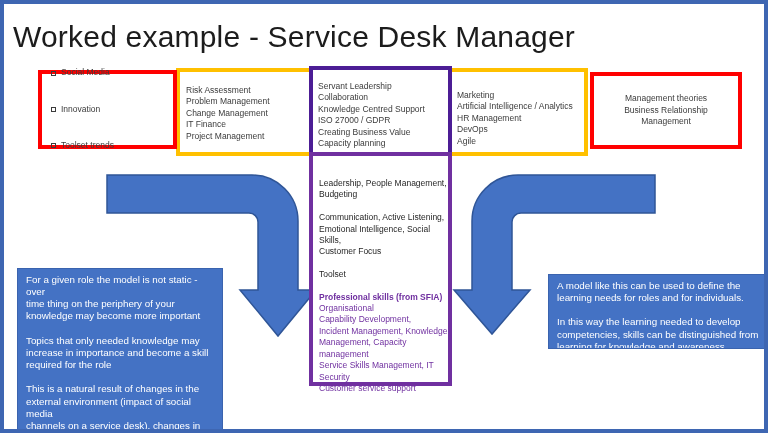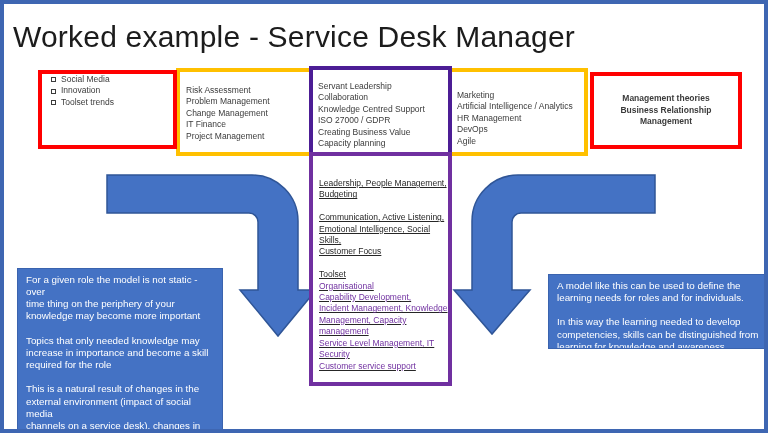--- a/index.html
+++ b/index.html
@@ -16,33 +16,33 @@
   .arrows { position:absolute; left:0; top:0; z-index:1; pointer-events:none; }
   .rect { position:absolute; background:#fff; z-index:2; }
   .b-red    { border:4px solid #ff0000; }
   .b-yellow { border:4px solid #ffc000; }
   .b-cyan   { border:4px solid #4c1d95; z-index:3; }
   .b-purple { border:4px solid #7030a0; z-index:3; }
   .small { font-size:8.5px; line-height:11.4px; color:#3b3b3b; }
   .ml { white-space:pre-line; }
   .ytext { position:absolute; z-index:4; }
   
-  .bullet-box { display:flex; flex-direction:column; justify-content:flex-start; padding-left:9px; height:100%; }
+  .bullet-box { display:flex; flex-direction:column; justify-content:center; padding-left:9px; height:100%;gap:25px; }
   .bullet-row { display:flex; align-items:center; }
   .sq {
     display:inline-block; width:5px; height:5px;
     border:1px solid #3b3b3b; margin-right:5px; flex:0 0 auto;
   }
   
   .cyan-inner { padding:11px 4px 0 5px; }
-  .purple-inner { padding:22px 0 0 6px; color:#262626;text-decoration:underline; }
+  .purple-inner { padding:22px 0 0 6px; color:#262626; }
   .sfia-head { color:#7030a0; font-weight:bold; margin-top:11px; }
   .sfia-body { color:#7030a0; }
   
-  .center-box { display:flex; align-items:center; justify-content:center; text-align:center; height:100%; padding:0 12px;font-weight:bold; }
+  .center-box { display:flex; align-items:center; justify-content:center; text-align:center; height:100%; padding:0 12px; }
   
   .note {
     position:absolute; z-index:4; background:#4472c4; border:1px solid #3a63ae;
     color:#ffffff; font-size:9.8px; line-height:12.15px; padding:5px 8px;
     white-space:pre-line; overflow:hidden;
   }
 </style>
 </head>
 <body>
 
@@ -102,25 +102,26 @@
   <div class="rect b-purple" style="left:305px; top:148px; width:143px; height:234px;">
     <div class="purple-inner small">
       <div class="ml">Leadership, People Management,
 Budgeting
 
 Communication, Active Listening,
 Emotional Intelligence, Social Skills,
 Customer Focus
 
 Toolset</div>
+      <div class="sfia-head">Professional skills (from SFIA)</div>
       <div class="sfia-body ml">Organisational
 Capability Development,
 Incident Management, Knowledge
 Management, Capacity management
-Service Level Management, IT Security
+Service Skills Management, IT Security
 Customer service support</div>
     </div>
   </div>
 
   <div class="note" style="left:13px; top:264px; width:206px; height:182px;">For a given role the model is not static - over
 time thing on the periphery of your
 knowledge may become more important
 
 Topics that only needed knowledge may
 increase in importance and become a skill

